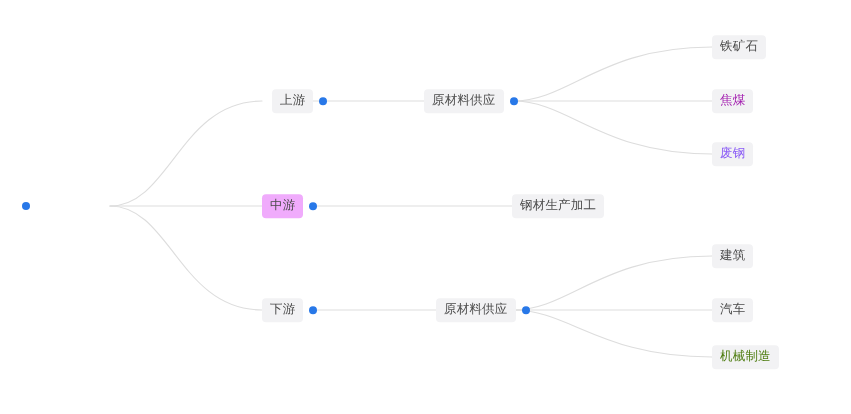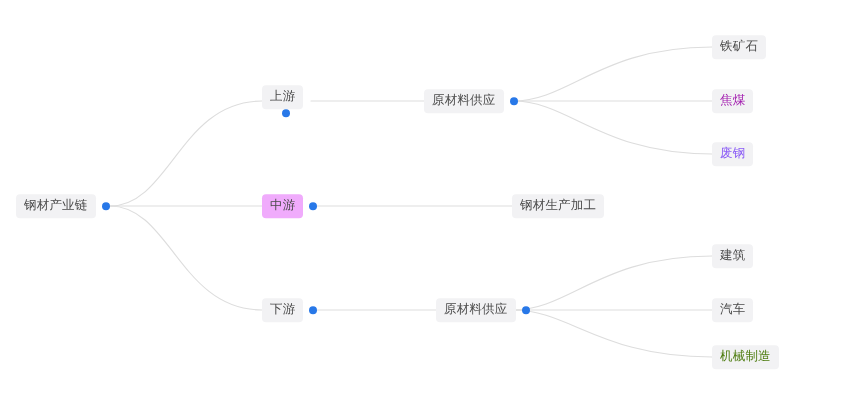--- a/index.html
+++ b/index.html
@@ -72,24 +72,23 @@
       <path class="link-path" d="M513,101 C570,101 600,47 712,47" stroke="#dddddd"></path>
       <path class="link-path" d="M513,101 L712,101" stroke="#dddddd"></path>
       <path class="link-path" d="M513,101 C570,101 600,154 712,154" stroke="#dddddd"></path>
       <path class="link-path" d="M513,310 C570,310 600,256 712,256" stroke="#dddddd"></path>
       <path class="link-path" d="M513,310 L712,310" stroke="#dddddd"></path>
       <path class="link-path" d="M513,310 C570,310 600,357 712,357" stroke="#dddddd"></path>
     </svg>
 
   <div id="nodes-layer">
       <div class="node" style="left: 16px; top: 206px; transform: translateY(-50%);">
-        <span class="node-pill" style="background: rgb(242, 242, 244); color: rgb(74, 74, 74);">钢材产业链</span>
         <span class="node-dot" style="background: rgb(40, 120, 232);"></span>
       </div>
-      <div class="node" style="left: 262px; top: 101px; transform: translateY(-50%); flex-direction: column;">
+      <div class="node" style="left: 272px; top: 101px; transform: translateY(-50%);">
         <span class="node-pill" style="background: rgb(242, 242, 244); color: rgb(74, 74, 74);">上游</span>
         <span class="node-dot" style="background: rgb(40, 120, 232);"></span>
       </div>
       <div class="node" style="left: 262px; top: 206px; transform: translateY(-50%);">
         <span class="node-pill" style="background: #f0abfc; color: rgb(74, 74, 74);">中游</span>
         <span class="node-dot" style="background: rgb(40, 120, 232);"></span>
       </div>
       <div class="node" style="left: 262px; top: 310px; transform: translateY(-50%);">
         <span class="node-pill" style="background: rgb(242, 242, 244); color: rgb(74, 74, 74);">下游</span>
         <span class="node-dot" style="background: rgb(40, 120, 232);"></span>

